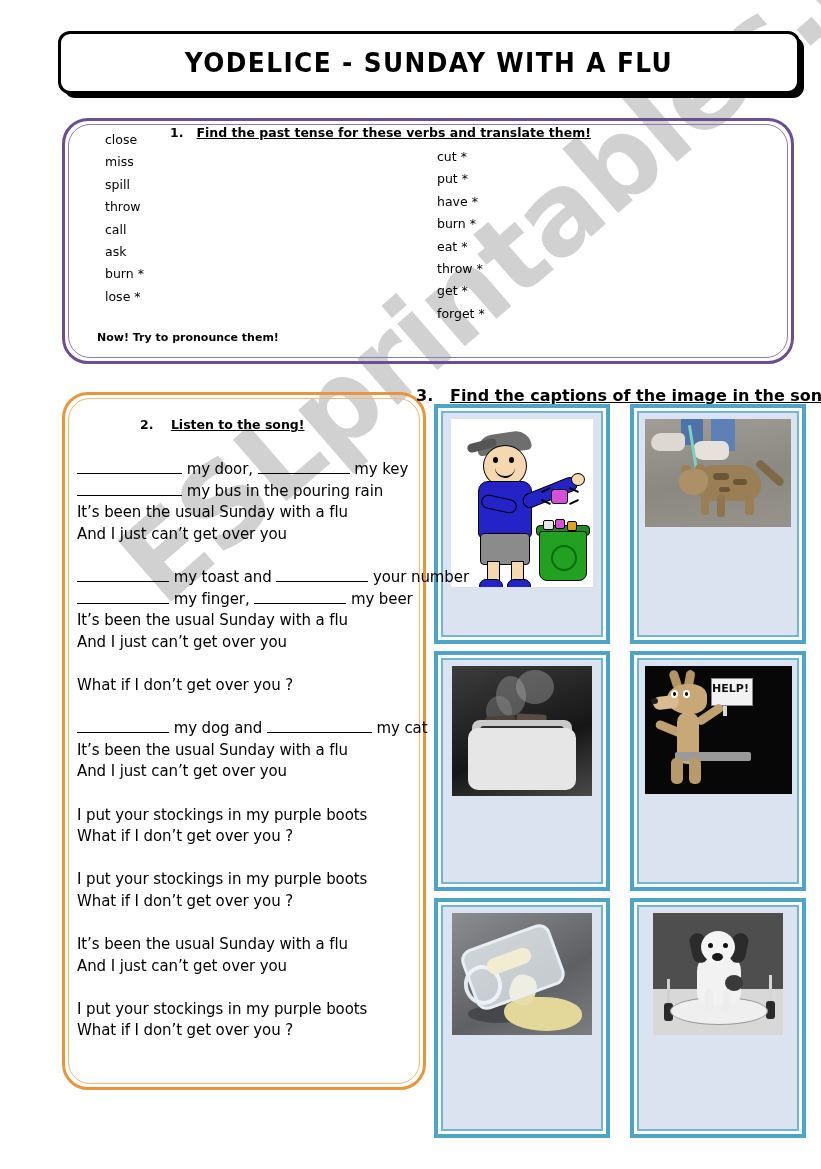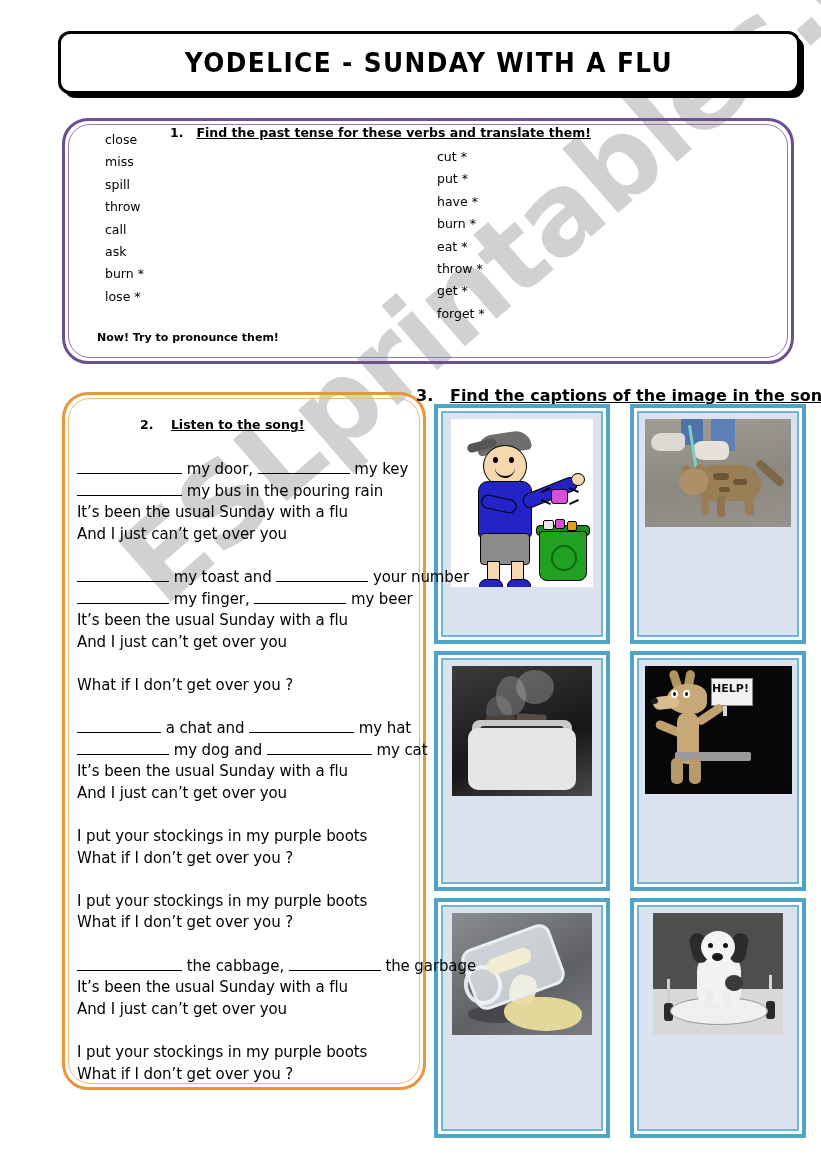--- a/index.html
+++ b/index.html
@@ -394,32 +394,30 @@
     <div class="lyric-line">It’s been the usual Sunday with a flu</div>
     <div class="lyric-line">And I just can’t get over you</div>
     <div class="lyric-line spacer">&nbsp;</div>
     <div class="lyric-line"><span class="blank b-lg"></span> my toast and <span class="blank b-lg"></span> your number</div>
     <div class="lyric-line"><span class="blank b-lg"></span> my finger, <span class="blank b-lg"></span> my beer</div>
     <div class="lyric-line">It’s been the usual Sunday with a flu</div>
     <div class="lyric-line">And I just can’t get over you</div>
     <div class="lyric-line spacer">&nbsp;</div>
     <div class="lyric-line">What if I don’t get over you ?</div>
     <div class="lyric-line spacer">&nbsp;</div>
-    <div class="lyric-line"><span class="blank b-md"></span> a chat and <span class="blank b-xl"></span> my hat</div>
     <div class="lyric-line"><span class="blank b-lg"></span> my dog and <span class="blank b-xl"></span> my cat</div>
     <div class="lyric-line">It’s been the usual Sunday with a flu</div>
     <div class="lyric-line">And I just can’t get over you</div>
     <div class="lyric-line spacer">&nbsp;</div>
     <div class="lyric-line">I put your stockings in my purple boots</div>
     <div class="lyric-line">What if I don’t get over you ?</div>
     <div class="lyric-line spacer">&nbsp;</div>
     <div class="lyric-line">I put your stockings in my purple boots</div>
     <div class="lyric-line">What if I don’t get over you ?</div>
     <div class="lyric-line spacer">&nbsp;</div>
-    <div class="lyric-line"><span class="blank b-xl"></span> the cabbage, <span class="blank b-lg"></span> the garbage</div>
     <div class="lyric-line">It’s been the usual Sunday with a flu</div>
     <div class="lyric-line">And I just can’t get over you</div>
     <div class="lyric-line spacer">&nbsp;</div>
     <div class="lyric-line">I put your stockings in my purple boots</div>
     <div class="lyric-line">What if I don’t get over you ?</div>
   </div>
 
 <div class="ex-heading" id="ex3-heading">
   <span class="num">3.</span>
   <span>&nbsp;</span>

